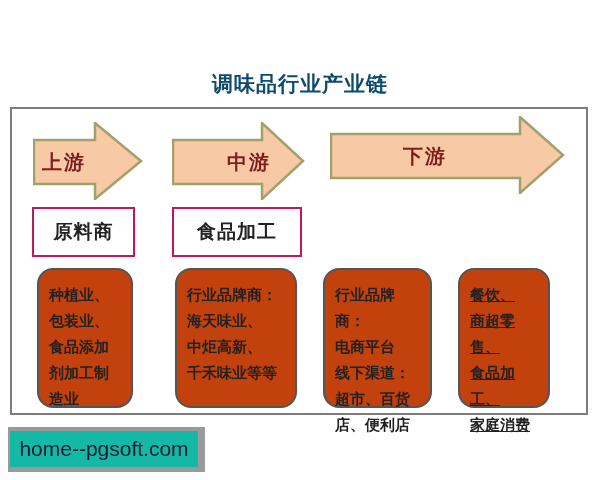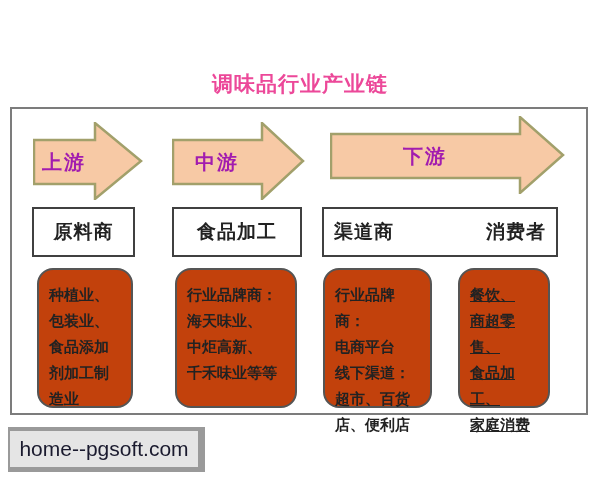--- a/index.html
+++ b/index.html
@@ -5,47 +5,47 @@
   html,body{margin:0;padding:0;}
   body{
     width:600px;height:480px;background:#ffffff;
     font-family:"Liberation Sans","DejaVu Sans",sans-serif;
     position:relative;overflow:hidden;
   }
   .stage{position:absolute;left:0;top:0;width:600px;height:480px;}
 
   .title{
     position:absolute;left:0;top:70px;width:600px;
-    text-align:center;font-size:21px;font-weight:bold;color:#ec4899;
+    text-align:center;font-size:21px;font-weight:bold;color:#0c4a6e;
     letter-spacing:1px;
   }
 
   .frame{
     position:absolute;left:10px;top:107px;width:574px;height:304px;
     border:2px solid #7c7c7c;background:#ffffff;
   }
 
   .arrow-wrap{position:absolute;height:78px;}
   .arrow-wrap svg{display:block;}
   .arrow-poly{fill:#f7c9a5;stroke:#a2a06b;stroke-width:2.5;}
   .arrow-label{
     position:absolute;top:18px;height:44px;left:0;
     display:flex;align-items:center;justify-content:center;
-    font-size:20px;font-weight:bold;color:#a21caf;letter-spacing:2px;
+    font-size:20px;font-weight:bold;color:#7f1d1d;letter-spacing:2px;
   }
   #arrow1{left:33px;top:122px;width:110px;}
   #arrow1 .arrow-label{width:62px;}
   #arrow2{left:172px;top:122px;width:133px;}
-  #arrow2 .arrow-label{width:90px;}
+  #arrow2 .arrow-label{width:90px;margin-left:32px;}
   #arrow3{left:330px;top:116px;width:235px;}
   #arrow3 .arrow-label{width:190px;}
 
   .stage-box{
     position:absolute;top:207px;height:50px;box-sizing:border-box;
-    border:2px solid #404040;background:#ffffff;
+    border:2px solid #be185d;background:#ffffff;
     display:flex;align-items:center;justify-content:center;
     font-size:19px;font-weight:bold;color:#222222;letter-spacing:1px;
   }
   #stagebox1{left:32px;width:103px;}
   #stagebox2{left:172px;width:130px;}
   #stagebox3{left:322px;width:236px;justify-content:space-between;padding:0 10px;}
 
   .detail-box{
     position:absolute;top:268px;height:140px;box-sizing:border-box;
     border:2px solid #555555;border-radius:16px;background:#c2410c;
@@ -57,21 +57,21 @@
   #detail2{left:175px;width:122px;}
   #detail3{left:323px;width:109px;}
   #detail4{left:458px;width:92px;text-decoration:underline;}
 
   .watermark{
     position:absolute;left:8px;top:427px;
     background:#9a9a9a;
     padding:4px 7px 5px 2px;display:inline-block;
   }
   .watermark-inner{
-    width:188px;height:36px;background:#e5e5e5;
+    width:188px;height:36px;background:#14b8a6;
     display:flex;align-items:center;justify-content:center;
     font-size:21px;color:#1a1a2e;
   }
 </style>
 </head>
 <body>
 
 <div class="stage">
 
   <div class="title">调味品行业产业链</div>
@@ -100,24 +100,20 @@
   </div>
 
   <div class="stage-box" id="stagebox1">
     <span>原料商</span>
   </div>
 
   <div class="stage-box" id="stagebox2">
     <span>食品加工</span>
   </div>
 
-  <div class="stage-box" id="stagebox3">
-    <span>渠道商</span>
-    <span>消费者</span>
-  </div>
 
   <div class="detail-box" id="detail1">种植业、
 包装业、
 食品添加
 剂加工制
 造业</div>
 
   <div class="detail-box" id="detail2">行业品牌商：
 海天味业、
 中炬高新、

